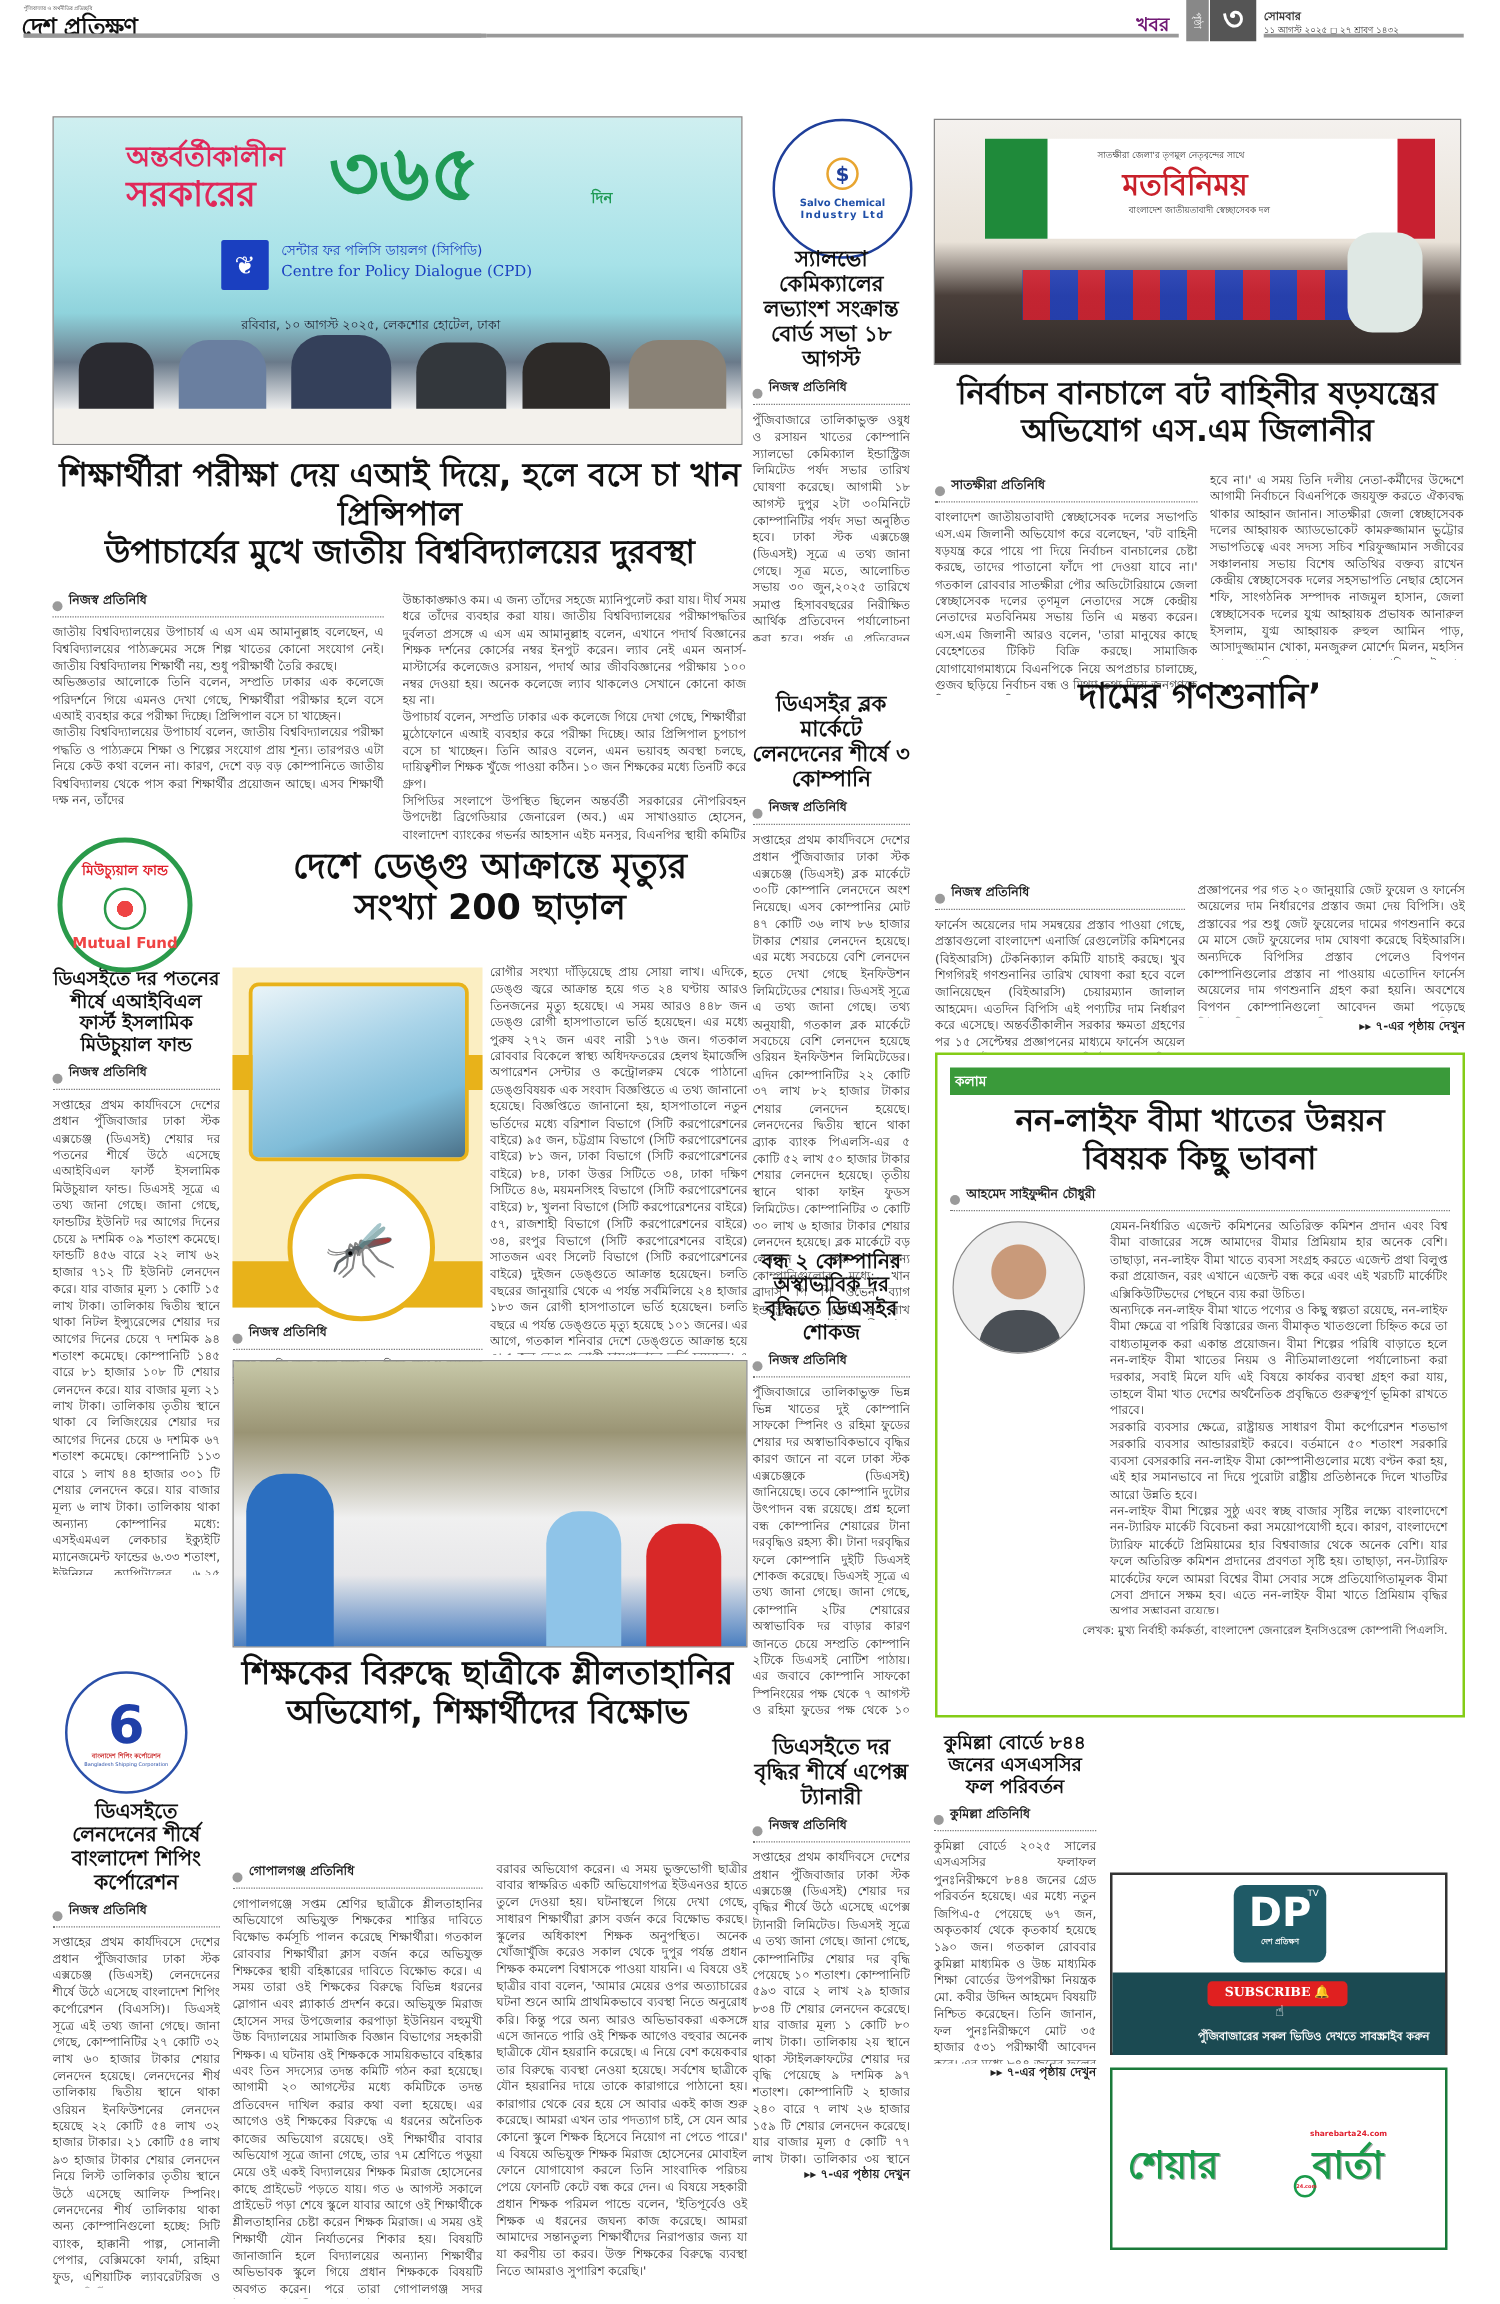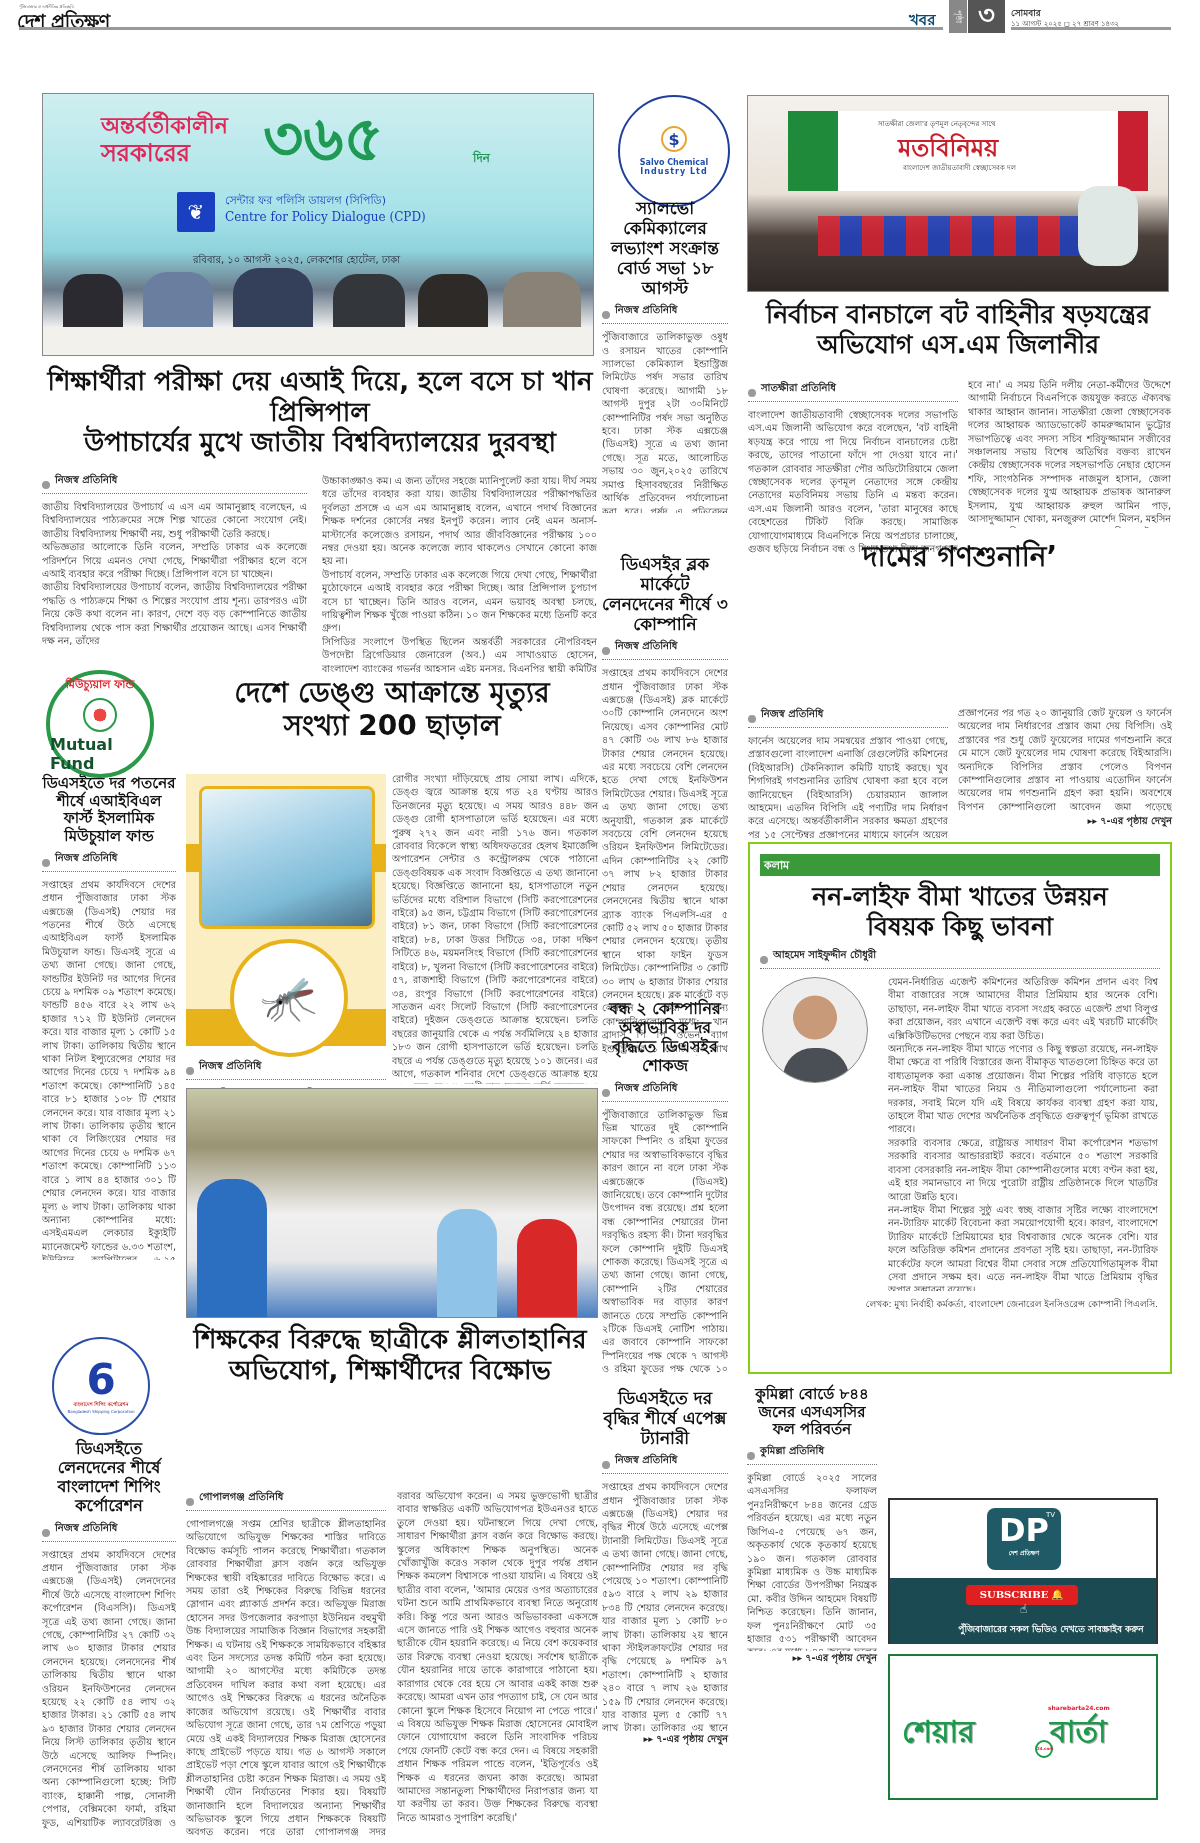--- a/index.html
+++ b/index.html
@@ -16,39 +16,39 @@
 .mast-rule{position:absolute;top:27px;height:3px;background:#999}
 </style>
 </head>
 <body>
 
 <div class="abs" style="left:0;top:0;width:1200px;height:36px;">
   <div class="abs" style="left:19px;top:4px;font-size:4px;color:#333;">পুঁজিবাজার ও অর্থনীতির প্রতিচ্ছবি</div>
   <div class="abs" style="left:17px;top:7px;font-size:19px;font-weight:bold;color:#111;letter-spacing:-0.5px;">দেশ প্রতিক্ষণ</div>
   <div class="mast-rule" style="left:19px;width:366px;"></div>
   <div class="mast-rule" style="left:385px;width:0"></div>
-  <div class="abs" style="left:909px;top:8px;font-size:15px;font-weight:bold;color:#0c4a6e;">খবর</div>
+  <div class="abs" style="left:909px;top:8px;font-size:15px;font-weight:bold;color:#701a75;">খবর</div>
   <div class="abs" style="left:949px;top:0;width:18px;height:33px;background:#888;color:#fff;font-size:8px;writing-mode:vertical-rl;display:flex;align-items:center;justify-content:center;">
     <span>পৃষ্ঠা</span>
   </div>
   <div class="abs" style="left:968px;top:0;width:37px;height:33px;background:#555;color:#fff;font-size:26px;font-weight:bold;display:flex;align-items:center;justify-content:center;">
     <span>৩</span>
   </div>
   <div class="abs" style="left:1011px;top:6px;font-size:9px;font-weight:bold;color:#333;">সোমবার</div>
   <div class="abs" style="left:1011px;top:18px;font-size:7px;color:#333;">১১ আগস্ট ২০২৫ ◻ ২৭ শ্রাবণ ১৪৩২</div>
   <div class="mast-rule" style="left:19px;width:370px;"></div>
   <div class="mast-rule" style="left:389px;width:0"></div>
   <div class="abs" style="left:19px;top:27px;width:370px;height:3px;background:#999"></div>
   <div class="abs" style="left:389px;top:27px;width:554px;height:3px;background:#999"></div>
   <div class="abs" style="left:1011px;top:27px;width:160px;height:3px;background:#999"></div>
 </div>
 
 <div class="abs photo" style="left:42px;top:93px;width:552px;height:263px;background:linear-gradient(180deg,#cfeff0 0%,#a7e2e8 45%,#8fd3dc 60%,#6a7a8a 75%,#f4f4f4 90%);">
   <div class="abs" style="left:58px;top:14px;font-size:22px;font-weight:bold;color:#e0285a;">অন্তর্বর্তীকালীন</div>
-  <div class="abs" style="left:58px;top:40px;font-size:24px;font-weight:bold;color:#e0285a;">সরকারের</div>
+  <div class="abs" style="left:58px;top:40px;font-size:28px;font-weight:bold;color:#e0285a;">সরকারের</div>
   <div class="abs" style="left:220px;top:14px;font-size:62px;font-weight:bold;color:#1f9a55;line-height:1;">৩৬৫</div>
   <div class="abs" style="left:430px;top:55px;font-size:12px;font-weight:bold;color:#1f9a55;">দিন</div>
   <div class="abs" style="left:134px;top:98px;width:38px;height:40px;background:#1a3fc0;border-radius:2px;display:flex;align-items:center;justify-content:center;color:#fff;font-size:20px;">❦</div>
   <div class="abs" style="left:182px;top:98px;font-size:11px;color:#1a3fc0;">সেন্টার ফর পলিসি ডায়লগ (সিপিডি)</div>
   <div class="abs" style="left:182px;top:116px;font-size:12px;color:#1a3fc0;font-family:'DejaVu Serif',serif;">Centre for Policy Dialogue (CPD)</div>
   <div class="abs" style="left:150px;top:158px;font-size:10px;color:#223;">রবিবার, ১০ আগস্ট ২০২৫, লেকশোর হোটেল, ঢাকা</div>
 
   <div class="abs" style="left:0;top:170px;width:552px;height:70px;">
     <div class="abs" style="left:20px;top:10px;width:60px;height:55px;background:#2a2a30;border-radius:22px 22px 0 0"></div>
     <div class="abs" style="left:100px;top:8px;width:70px;height:58px;background:#6a7fa0;border-radius:24px 24px 0 0"></div>
@@ -178,21 +178,21 @@
 </div>
 <div class="abs body-text" style="left:322px;top:474px;width:275px;height:198px;overflow:hidden;">
   <p>উচ্চাকাঙ্ক্ষাও কম। এ জন্য তাঁদের সহজে ম্যানিপুলেট করা যায়। দীর্ঘ সময় ধরে তাঁদের ব্যবহার করা যায়। জাতীয় বিশ্ববিদ্যালয়ের পরীক্ষাপদ্ধতির দুর্বলতা প্রসঙ্গে এ এস এম আমানুল্লাহ বলেন, এখানে পদার্থ বিজ্ঞানের শিক্ষক দর্শনের কোর্সের নম্বর ইনপুট করেন। ল্যাব নেই এমন অনার্স-মাস্টার্সের কলেজেও রসায়ন, পদার্থ আর জীববিজ্ঞানের পরীক্ষায় ১০০ নম্বর দেওয়া হয়। অনেক কলেজে ল্যাব থাকলেও সেখানে কোনো কাজ হয় না।</p>
   <p>উপাচার্য বলেন, সম্প্রতি ঢাকার এক কলেজে গিয়ে দেখা গেছে, শিক্ষার্থীরা মুঠোফোনে এআই ব্যবহার করে পরীক্ষা দিচ্ছে। আর প্রিন্সিপাল চুপচাপ বসে চা খাচ্ছেন। তিনি আরও বলেন, এমন ভয়াবহ অবস্থা চলছে, দায়িত্বশীল শিক্ষক খুঁজে পাওয়া কঠিন। ১০ জন শিক্ষকের মধ্যে তিনটি করে গ্রুপ।</p>
   <p>সিপিডির সংলাপে উপস্থিত ছিলেন অন্তর্বর্তী সরকারের নৌপরিবহন উপদেষ্টা ব্রিগেডিয়ার জেনারেল (অব.) এম সাখাওয়াত হোসেন, বাংলাদেশ ব্যাংকের গভর্নর আহসান এইচ মনসুর, বিএনপির স্থায়ী কমিটির সদস্য আমীর খসরু মাহমুদ চৌধুরী, বাংলাদেশের কমিউনিস্ট পার্টির (সিপিবি) সাধারণ সম্পাদক রুহিন হোসেন প্রিন্স প্রমুখ। সংলাপে মূল প্রবন্ধ উপস্থাপন করেন সিপিডির নির্বাহী পরিচালক ফাহমিদা খাতুন।</p>
 </div>
 
 <div class="abs" style="left:46px;top:670px;width:108px;height:108px;border:4px solid #2a9a4a;border-radius:50%;display:flex;flex-direction:column;align-items:center;justify-content:center;background:#fff;">
   <div style="font-size:11px;font-weight:bold;color:#e0202a;">মিউচ্যুয়াল ফান্ড</div>
   <div style="width:34px;height:34px;border:2px solid #2a9a4a;border-radius:50%;margin:3px 0;background:radial-gradient(circle,#e44 0 30%,#fff 31%);"></div>
-  <div style="font-size:16px;font-weight:bold;color:#14532d;">Mutual Fund</div>
+  <div style="font-size:12px;font-weight:bold;color:#ef4444;">Mutual Fund</div>
 </div>
 <div class="abs" style="left:42px;top:775px;width:134px;">
   <div class="hl" style="font-size:15px;margin-bottom:4px;">ডিএসইতে দর পতনের শীর্ষে এআইবিএল ফার্স্ট ইসলামিক মিউচুয়াল ফান্ড</div>
   <div class="byline">
       <span class="dot"></span>
       <span>নিজস্ব প্রতিনিধি</span>
     </div>
   <div class="body-text" style="height:382px;overflow:hidden;">সপ্তাহের প্রথম কার্যদিবসে দেশের প্রধান পুঁজিবাজার ঢাকা স্টক এক্সচেঞ্জ (ডিএসই) শেয়ার দর পতনের শীর্ষে উঠে এসেছে এআইবিএল ফার্স্ট ইসলামিক মিউচুয়াল ফান্ড। ডিএসই সূত্রে এ তথ্য জানা গেছে। জানা গেছে, ফান্ডটির ইউনিট দর আগের দিনের চেয়ে ৯ দশমিক ০৯ শতাংশ কমেছে। ফান্ডটি ৪৫৬ বারে ২২ লাখ ৬২ হাজার ৭১২ টি ইউনিট লেনদেন করে। যার বাজার মূল্য ১ কোটি ১৫ লাখ টাকা। তালিকায় দ্বিতীয় স্থানে থাকা নিটল ইন্স্যুরেন্সের শেয়ার দর আগের দিনের চেয়ে ৭ দশমিক ৯৪ শতাংশ কমেছে। কোম্পানিটি ১৪৫ বারে ৮১ হাজার ১০৮ টি শেয়ার লেনদেন করে। যার বাজার মূল্য ২১ লাখ টাকা। তালিকায় তৃতীয় স্থানে থাকা বে লিজিংয়ের শেয়ার দর আগের দিনের চেয়ে ৬ দশমিক ৬৭ শতাংশ কমেছে। কোম্পানিটি ১১৩ বারে ১ লাখ ৪৪ হাজার ৩০১ টি শেয়ার লেনদেন করে। যার বাজার মূল্য ৬ লাখ টাকা। তালিকায় থাকা অন্যান্য কোম্পানির মধ্যে: এসইএমএল লেকচার ইক্যুইটি ম্যানেজমেন্ট ফান্ডের ৬.৩৩ শতাংশ, ইউনিয়ন ক্যাপিটালের ৬.২৫ শতাংশ, সেন্ট্রাল ইন্স্যুরেন্সের ৬.১২ শতাংশ, আইসিবি এএমসিএল সোনালি ব্যাংক লিঃ ফার্স্ট মিউচুয়াল ফান্ডের ৫.৪৫ শতাংশ, এল আর গ্লোবাল বাংলাদেশ মিউচুয়াল ফান্ড ওয়ানের ৫.২৬ শতাংশ, রিজেন্ট টেক্সটাইলের ৫.২৬ শতাংশ এবং প্রভাতী ইন্স্যুরেন্সের ৫.০৯ শতাংশ দর কমেছে।</div>
 </div>
 

